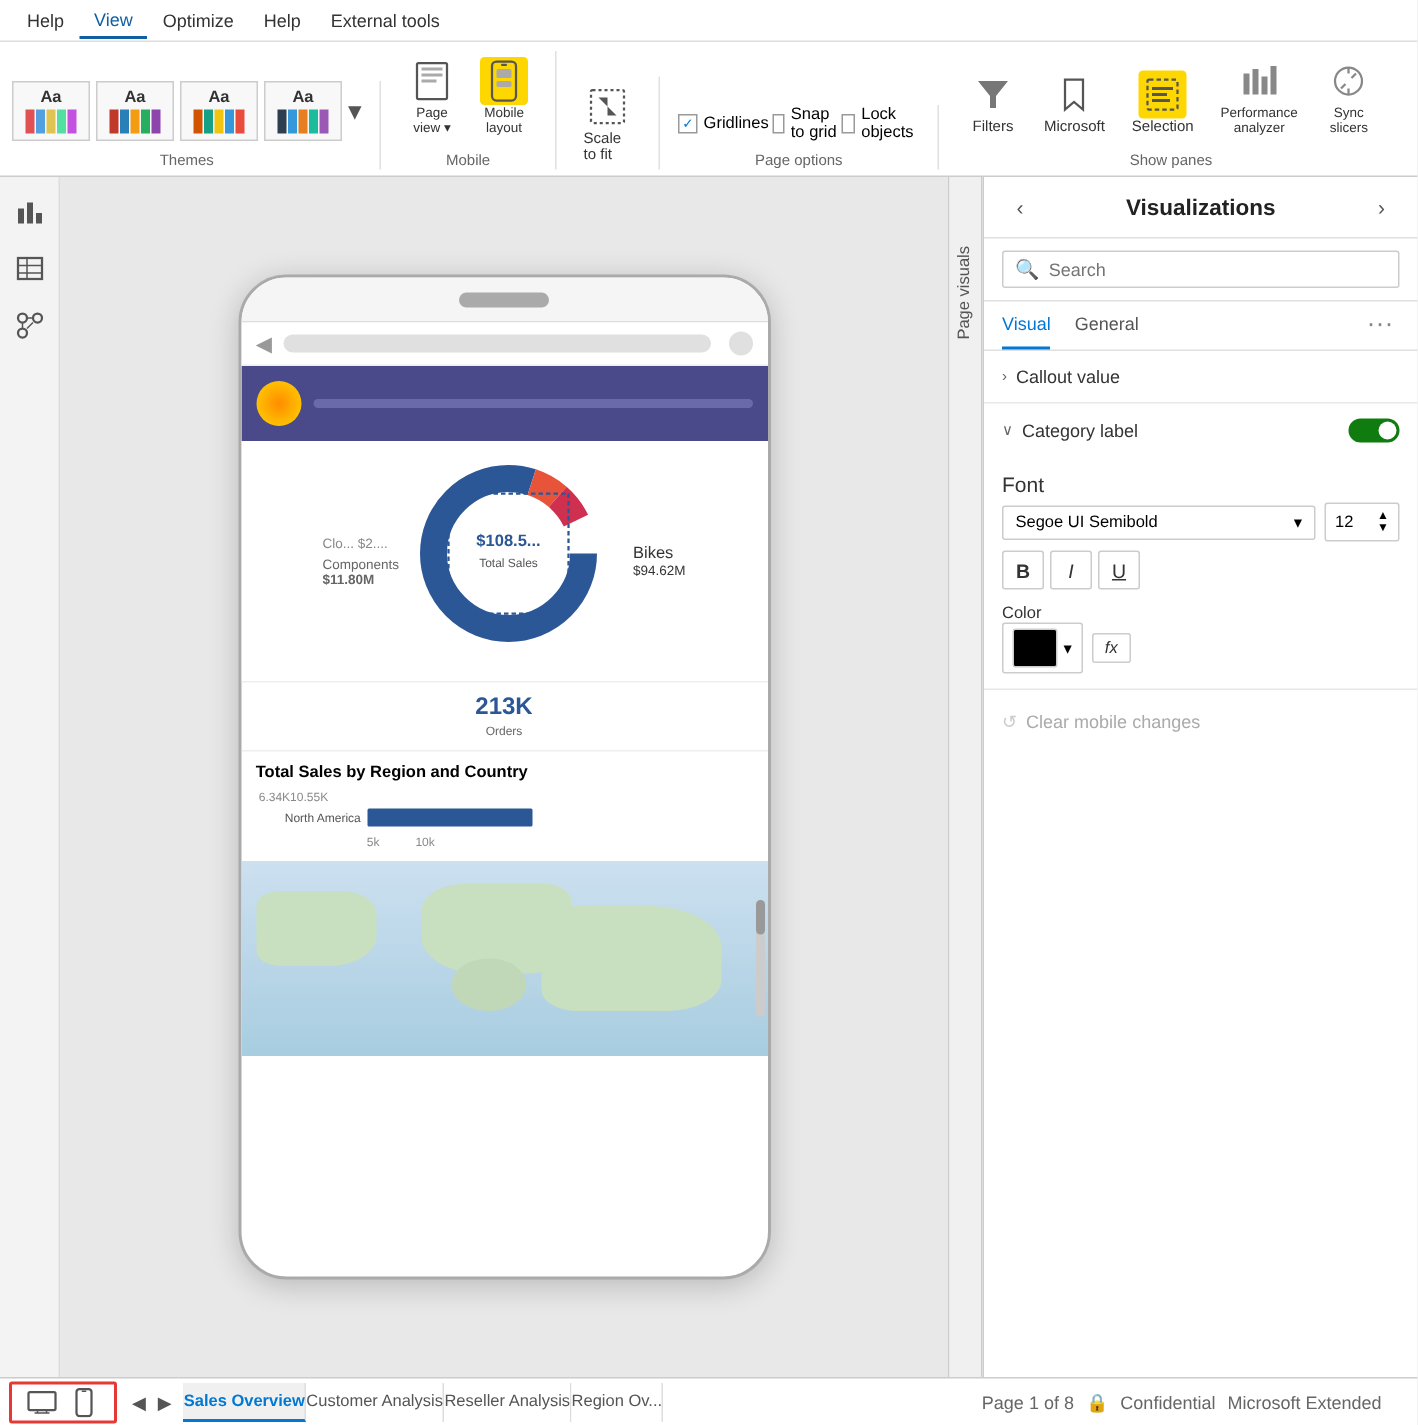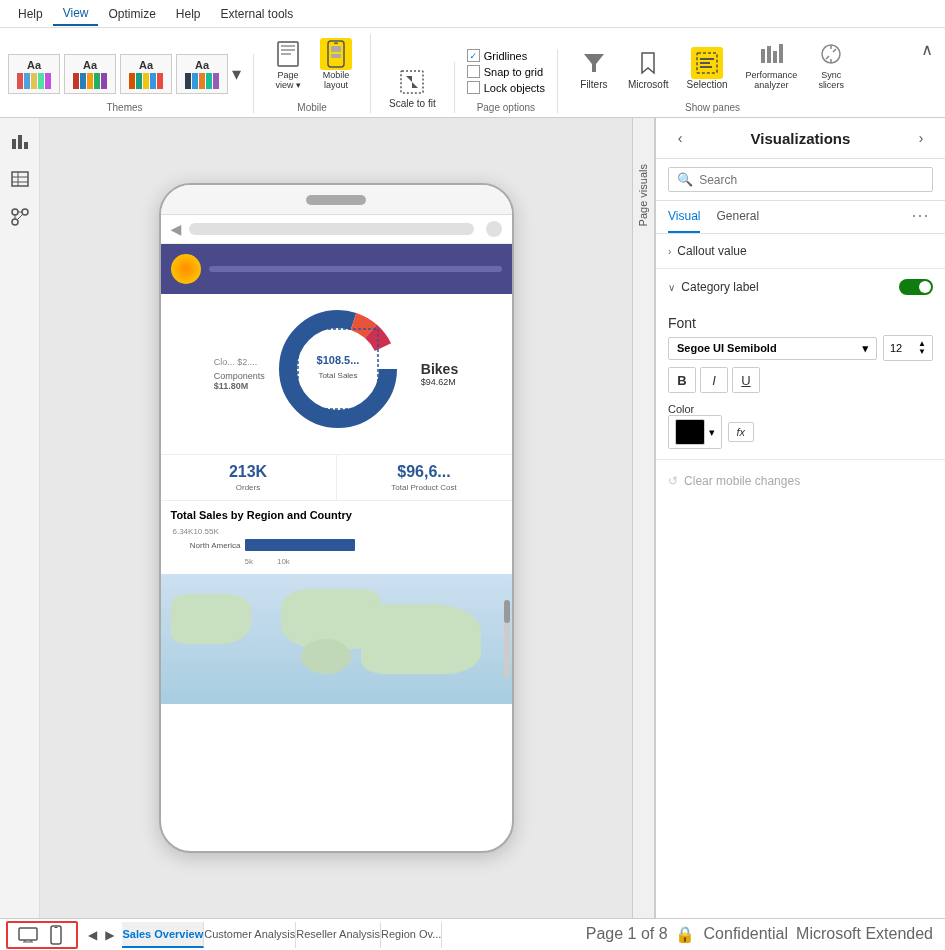--- a/index.html
+++ b/index.html
@@ -13,21 +13,21 @@
     
     .ribbon { background: white; border-bottom: 1px solid #ccc; padding: 4px 8px; display: flex; align-items: flex-end; gap: 12px; height: 90px; }
     .ribbon-group { display: flex; flex-direction: column; align-items: center; border-right: 1px solid #e0e0e0; padding-right: 12px; gap: 4px; }
     .ribbon-group:last-child { border-right: none; }
     .ribbon-group-label { font-size: 10px; color: #666; margin-top: 4px; }
     .theme-thumbnails { display: flex; gap: 4px; align-items: center; }
     .theme-thumb { width: 52px; height: 40px; border: 1px solid #ccc; background: #f8f8f8; display: flex; align-items: center; justify-content: center; font-size: 9px; cursor: pointer; }
     .ribbon-btn { display: flex; flex-direction: column; align-items: center; cursor: pointer; padding: 4px 6px; font-size: 10px; color: #333; min-width: 44px; }
     .ribbon-btn .icon-box { width: 32px; height: 32px; display: flex; align-items: center; justify-content: center; font-size: 20px; }
     .ribbon-btn.highlighted .icon-box { background: #ffd700; border-radius: 3px; }
-    .checkbox-group { display: flex; flex-direction: column; gap: 3px; font-size: 11px; }
+    .checkbox-group { display: flex; flex-direction: row; gap: 3px; font-size: 11px; }
     .checkbox-row { display: flex; align-items: center; gap: 4px; }
     .cb { width: 13px; height: 13px; border: 1px solid #999; background: white; display: flex; align-items: center; justify-content: center; font-size: 9px; }
     .cb.checked::after { content: '✓'; color: #0078d4; }
     .ribbon-icon-btn { display: flex; flex-direction: column; align-items: center; cursor: pointer; padding: 4px 8px; font-size: 10px; color: #333; }
     .ribbon-icon-btn .r-icon { font-size: 22px; width: 32px; height: 32px; display: flex; align-items: center; justify-content: center; }
     .ribbon-icon-btn.active-highlight .r-icon { background: #ffd700; border-radius: 3px; }
     .collapse-btn { margin-left: auto; cursor: pointer; font-size: 16px; color: #555; padding: 4px; align-self: flex-start; margin-top: 4px; }
 
     
     .main-area { display: flex; height: calc(950px - 90px - 28px - 32px); }
@@ -95,21 +95,21 @@
     .accordion-header { display: flex; align-items: center; padding: 10px 12px; cursor: pointer; font-size: 12px; color: #333; }
     .acc-arrow { margin-right: 6px; font-size: 10px; color: #666; }
     .acc-toggle { margin-left: auto; }
     .toggle-on { background: #107c10; border-radius: 10px; width: 34px; height: 16px; display: flex; align-items: center; justify-content: flex-end; padding-right: 2px; }
     .toggle-thumb { width: 12px; height: 12px; background: white; border-radius: 50%; }
 
     
     .font-section { padding: 10px 12px; }
     .font-row-label { font-size: 14px; color: #333; margin-bottom: 4px; }
     .font-select-row { display: flex; align-items: center; gap: 6px; margin-bottom: 6px; }
-    .font-select { flex: 1; border: 1px solid #ccc; border-radius: 2px; padding: 4px 8px; font-size: 11px; display: flex; align-items: center; justify-content: space-between; cursor: pointer; background: white; font-weight: bold; }
+    .font-select { flex: 1; border: 1px solid #ccc; border-radius: 2px; padding: 4px 8px; font-size: 11px; display: flex; align-items: center; justify-content: space-between; cursor: pointer; background: white; }
     .font-size-box { width: 50px; border: 1px solid #ccc; border-radius: 2px; padding: 4px 6px; font-size: 11px; display: flex; align-items: center; justify-content: space-between; cursor: pointer; background: white; }
     .font-style-row { display: flex; gap: 4px; margin-bottom: 10px; }
     .style-btn { width: 28px; height: 26px; border: 1px solid #ccc; border-radius: 2px; display: flex; align-items: center; justify-content: center; cursor: pointer; font-size: 13px; background: white; color: #333; }
     .color-section-label { font-size: 11px; color: #333; margin-bottom: 0; }
     .color-row { display: flex; align-items: center; gap: 6px; }
     .color-swatch { width: 30px; height: 26px; background: #000; border: 1px solid #ccc; border-radius: 2px; cursor: pointer; }
     .color-dropdown { border: 1px solid #ccc; border-radius: 2px; padding: 3px 6px; font-size: 11px; display: flex; align-items: center; gap: 4px; cursor: pointer; background: white; }
     .fx-btn { border: 1px solid #ccc; border-radius: 2px; padding: 3px 8px; font-size: 11px; cursor: pointer; background: white; color: #333; font-style: italic; }
 
     
@@ -371,34 +371,30 @@
               <circle cx="65" cy="65" r="50" fill="none" stroke="#d03050" stroke-width="18" stroke-dasharray="20 294" stroke-dashoffset="-271"></circle>
 
               <rect x="25" y="25" width="80" height="80" fill="none" stroke="#2b5797" stroke-width="1.5" stroke-dasharray="3,2"></rect>
 
               <circle cx="65" cy="65" r="35" fill="white"></circle>
               <text x="65" y="60" text-anchor="middle" font-size="11" font-weight="bold" fill="#2b5797">$108.5...</text>
               <text x="65" y="74" text-anchor="middle" font-size="8" fill="#555">Total Sales</text>
             </svg>
           </div>
           <div style="margin-left:8px">
-            <div style="font-size:14px; font-weight:bold; color:#333">Bikes</div>
+            <div style="font-size:11px; font-weight:normal; color:#333">Bikes</div>
             <div style="font-size:9px; color:#333">$94.62M</div>
           </div>
         </div>
       </div>
 
       <div class="kpi-row">
         <div class="kpi-card">
           <div class="kpi-value">213K</div>
           <div class="kpi-name">Orders</div>
-        </div>
-        <div class="kpi-card">
-          <div class="kpi-value">$96,6...</div>
-          <div class="kpi-name">Total Product Cost</div>
         </div>
       </div>
 
       <div class="bar-section">
         <div class="bar-title">Total Sales by Region and Country</div>
         <div class="bar-scale">
           <span>6.34K</span>
           <span>10.55K</span>
         </div>
         <div class="bar-row">
@@ -544,19 +540,19 @@
   <span class="nav-arrow-sm">◀</span>
   <span class="nav-arrow-sm">▶</span>
 
   <div class="page-tabs" style="margin-left:4px">
     <div class="page-tab active">Sales Overview</div>
     <div class="page-tab">Customer Analysis</div>
     <div class="page-tab">Reseller Analysis</div>
     <div class="page-tab">Region Ov...</div>
   </div>
 
-  <div style="margin-left:auto; display:flex; align-items:flex-start; gap:8px; padding-right:12px; font-size:16px; color:#666;">
+  <div style="margin-left:auto; display:flex; align-items:flex-start; gap:8px; padding-right:24px; font-size:12px; color:#666;">
     <span>Page 1 of 8</span>
     <span>🔒</span>
     <span>Confidential</span>
     <span>Microsoft Extended</span>
   </div>
 </div>
 
 </body></html>

